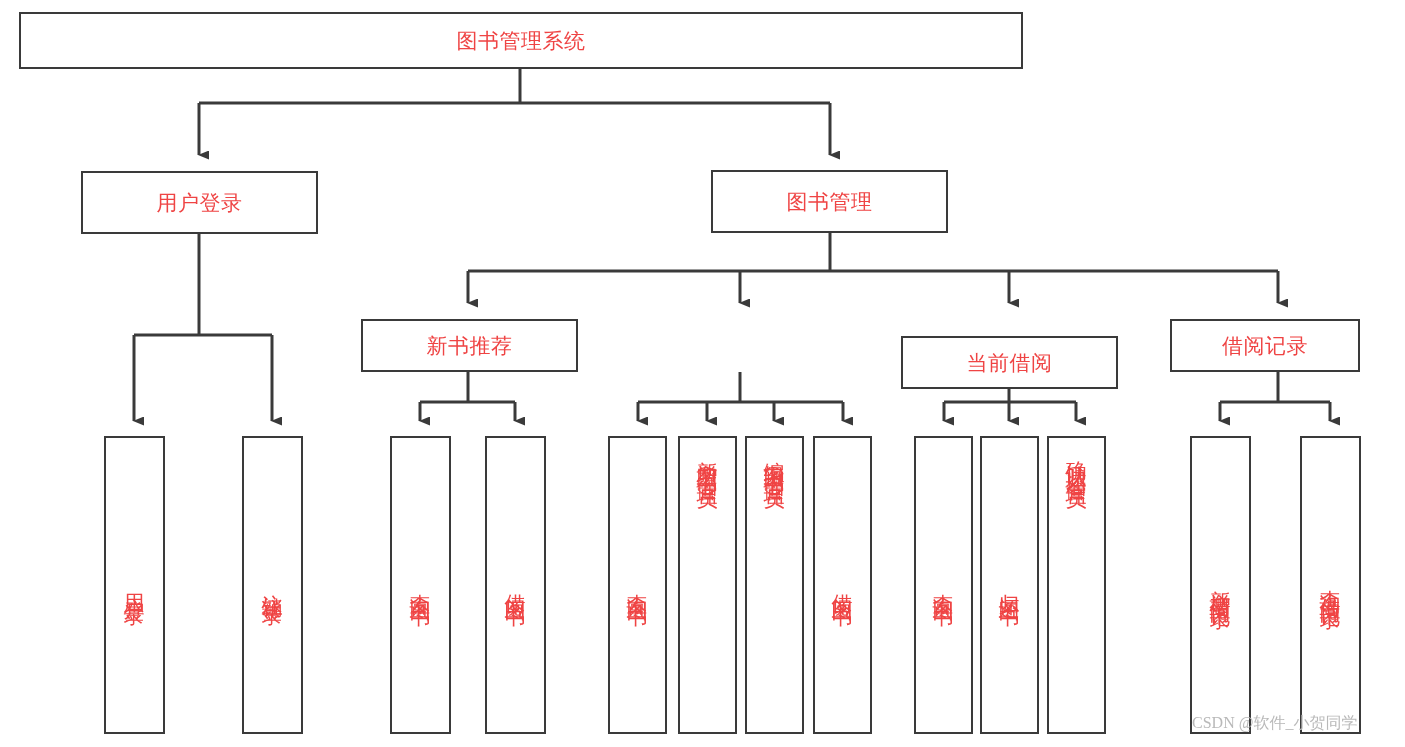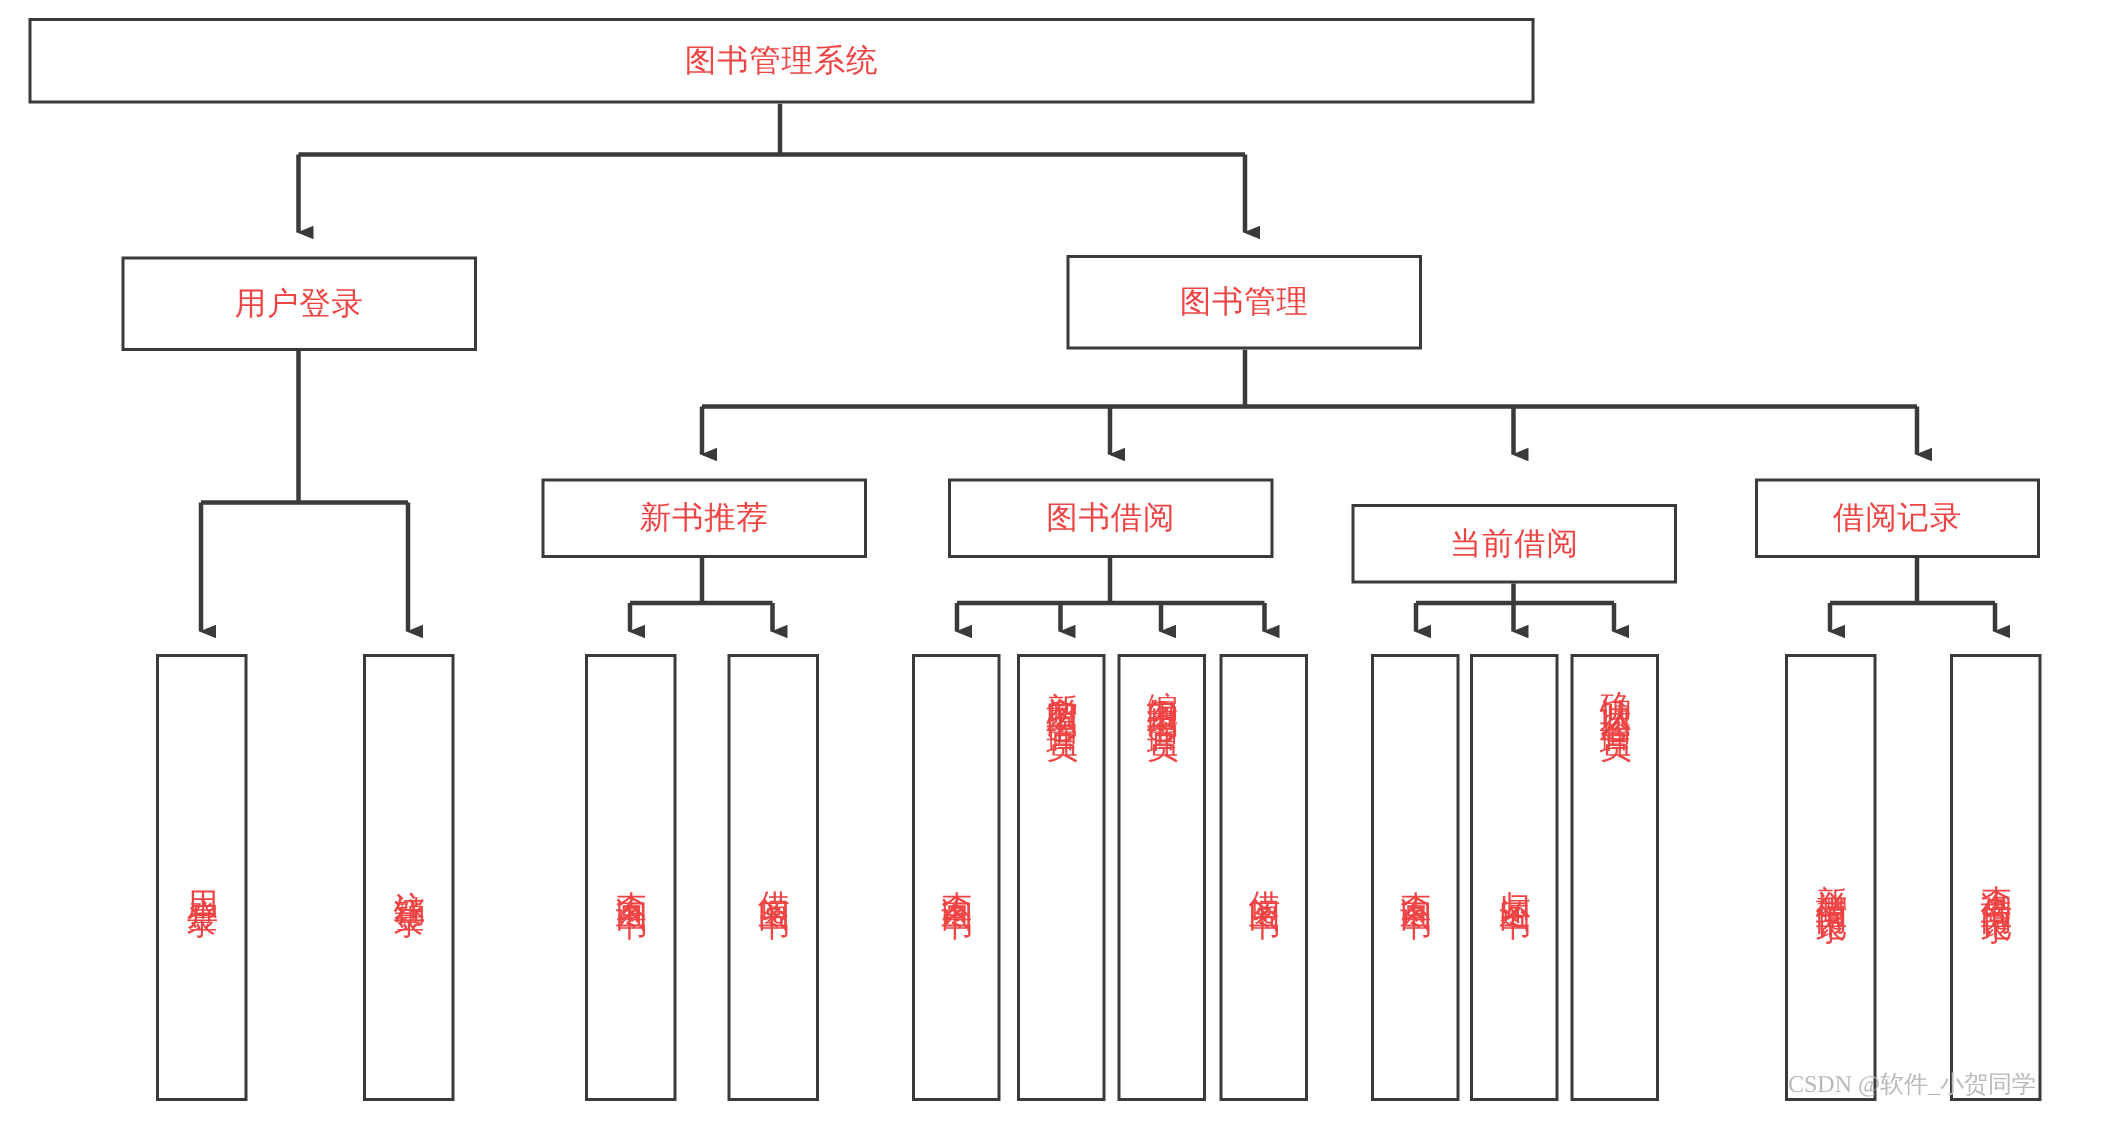--- a/index.html
+++ b/index.html
@@ -132,23 +132,20 @@
   <div class="node-box" style="left:81px; top:171px; width:237px; height:63px;">
     <span class="node-label-h">用户登录</span>
   </div>
   <div class="node-box" style="left:711px; top:170px; width:237px; height:63px;">
     <span class="node-label-h">图书管理</span>
   </div>
 
   <div class="node-box" style="left:361px; top:319px; width:217px; height:53px;">
     <span class="node-label-h">新书推荐</span>
   </div>
-  <div class="node-box" style="left:632px; top:319px; width:217px; height:53px;">
-    <span class="node-label-h">图书借阅</span>
-  </div>
   <div class="node-box" style="left:901px; top:336px; width:217px; height:53px;">
     <span class="node-label-h">当前借阅</span>
   </div>
   <div class="node-box" style="left:1170px; top:319px; width:190px; height:53px;">
     <span class="node-label-h">借阅记录</span>
   </div>
 
   <div class="node-box leaf-box leaf-centered" style="left:104px; top:436px; width:61px; height:298px;">
     <span class="node-label-v">用户登录</span>
   </div>

